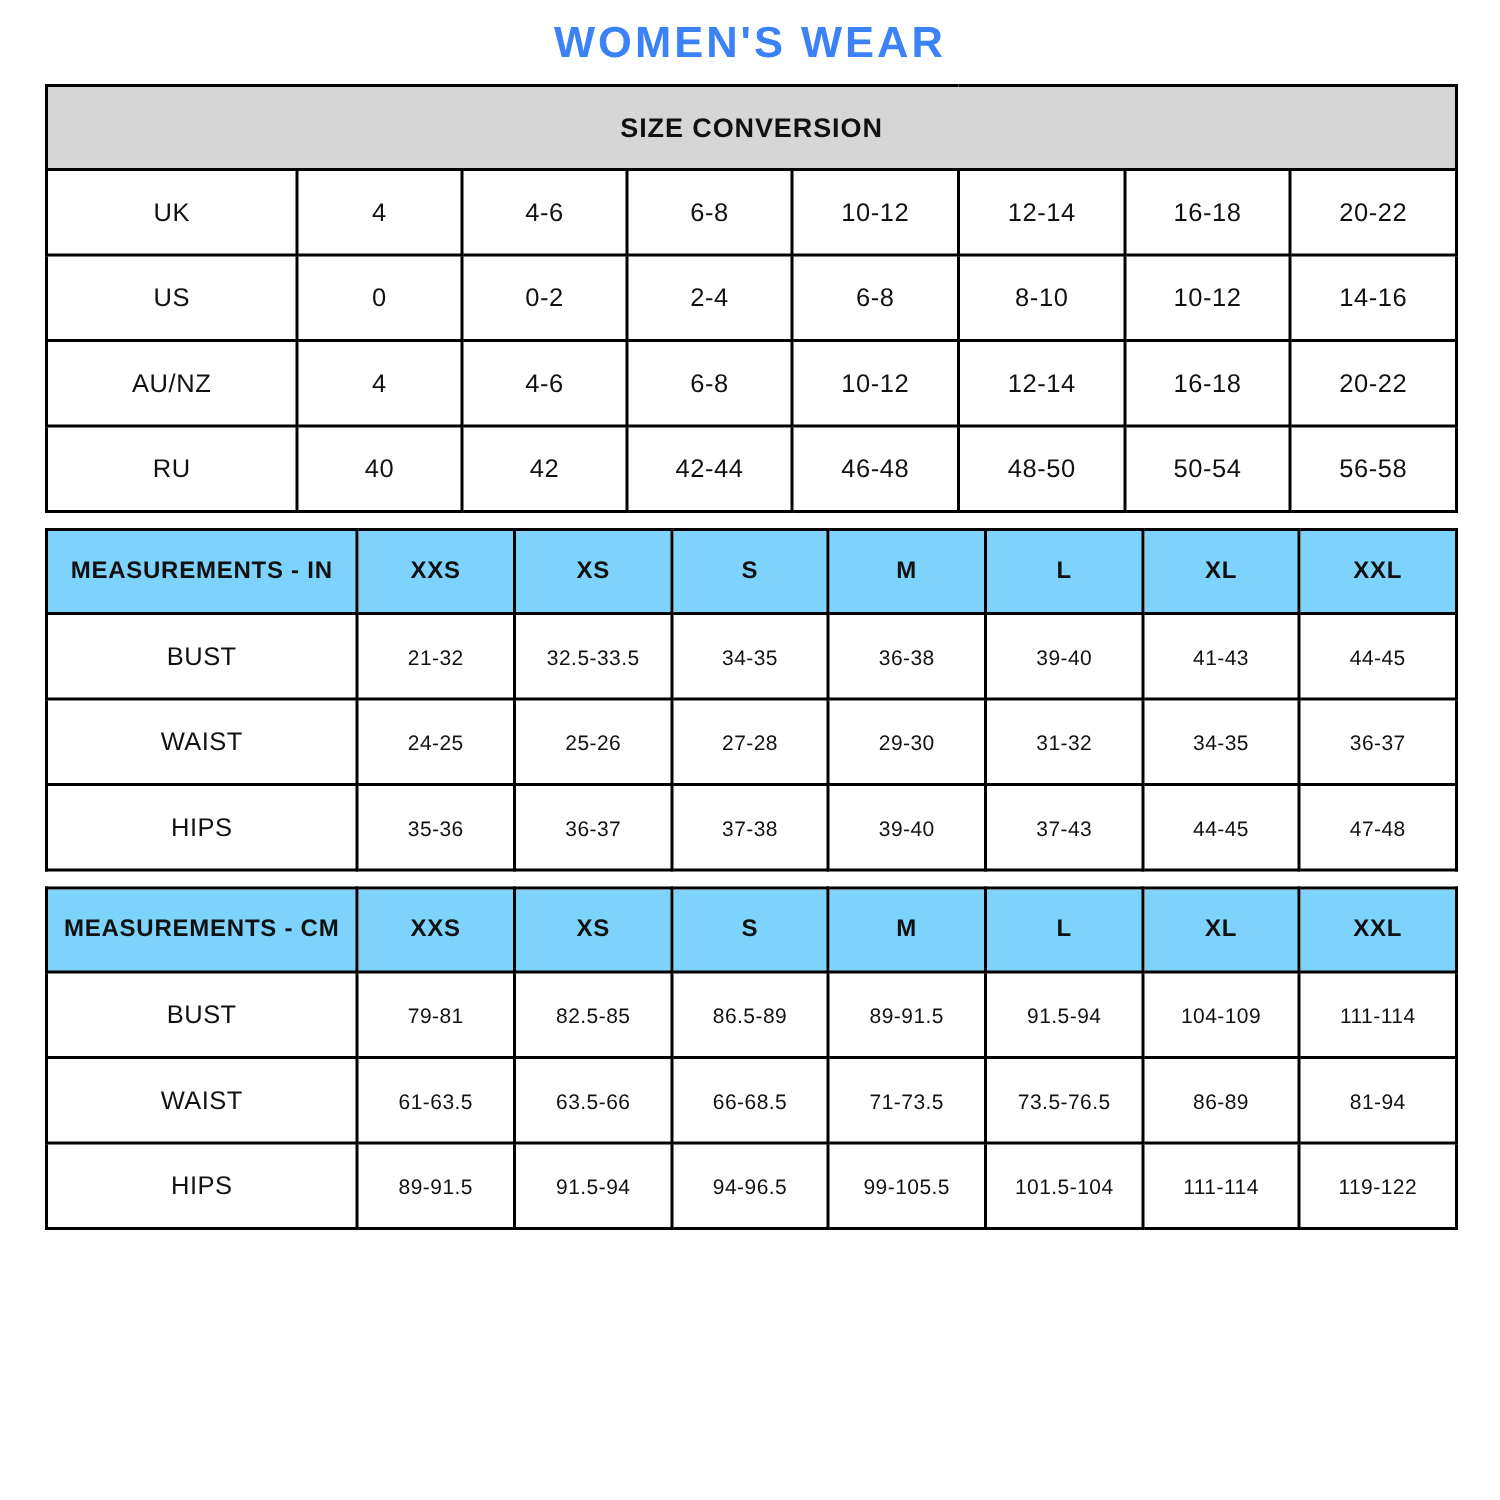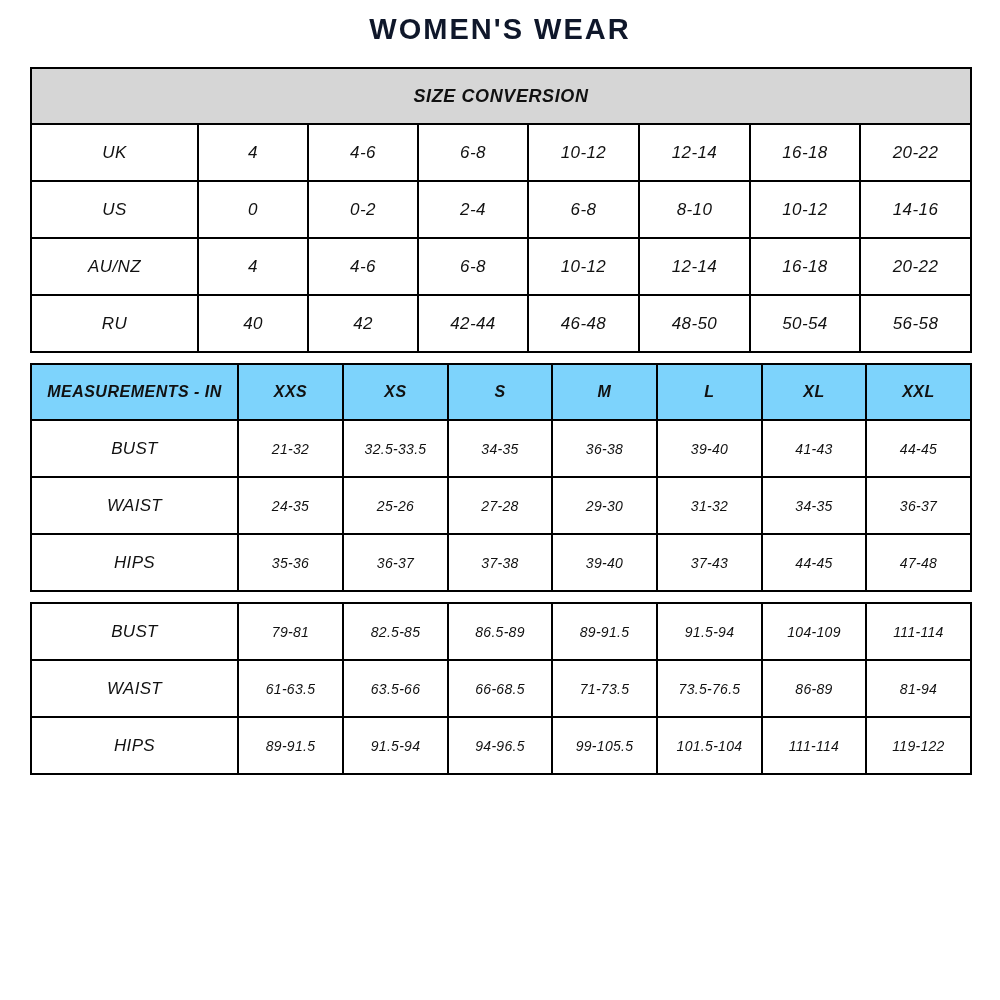--- a/index.html
+++ b/index.html
@@ -5,33 +5,32 @@
   html, body { margin: 0; padding: 0; }
   body {
     width: 1000px; height: 1000px;
     background: #ffffff;
     color: #111111;
     font-family: "Liberation Sans", "DejaVu Sans", sans-serif;
     overflow: hidden;
   }
   .page { width: 940px; margin: 0 auto; }
   h1.title {
-    margin: 13px 0 21px 0;
+    margin: 13px 0 10px 0;
     text-align: center;
     font-size: 29px;
     font-weight: bold;
     letter-spacing: 2px;
-    color: #0f172a;
+    color: #3b82f6;
   }
   table {
     border-collapse: collapse;
     table-layout: fixed;
     width: 940px;
     margin: 0 0 10px 0;
-    font-style: italic;
   }
   td {
     border: 2px solid #000000;
     text-align: center;
     vertical-align: middle;
     padding: 0 2px;
     color: #111111;
     overflow: hidden;
     white-space: nowrap;
   }
@@ -147,21 +146,21 @@
         <td>21-32</td>
         <td>32.5-33.5</td>
         <td>34-35</td>
         <td>36-38</td>
         <td>39-40</td>
         <td>41-43</td>
         <td>44-45</td>
       </tr>
       <tr>
         <td class="rowlabel">WAIST</td>
-        <td>24-35</td>
+        <td>24-25</td>
         <td>25-26</td>
         <td>27-28</td>
         <td>29-30</td>
         <td>31-32</td>
         <td>34-35</td>
         <td>36-37</td>
       </tr>
       <tr>
         <td class="rowlabel">HIPS</td>
         <td>35-36</td>
@@ -180,20 +179,30 @@
       <col style="width:207px">
       <col style="width:105px">
         <col style="width:105px">
         <col style="width:104px">
         <col style="width:105px">
       <col style="width:105px">
         <col style="width:104px">
         <col style="width:105px">
     </colgroup>
     <tbody>
+      <tr class="head">
+        <td>MEASUREMENTS - CM</td>
+        <td>XXS</td>
+        <td>XS</td>
+        <td>S</td>
+        <td>M</td>
+        <td>L</td>
+        <td>XL</td>
+        <td>XXL</td>
+      </tr>
       <tr>
         <td class="rowlabel">BUST</td>
         <td>79-81</td>
         <td>82.5-85</td>
         <td>86.5-89</td>
         <td>89-91.5</td>
         <td>91.5-94</td>
         <td>104-109</td>
         <td>111-114</td>
       </tr>

